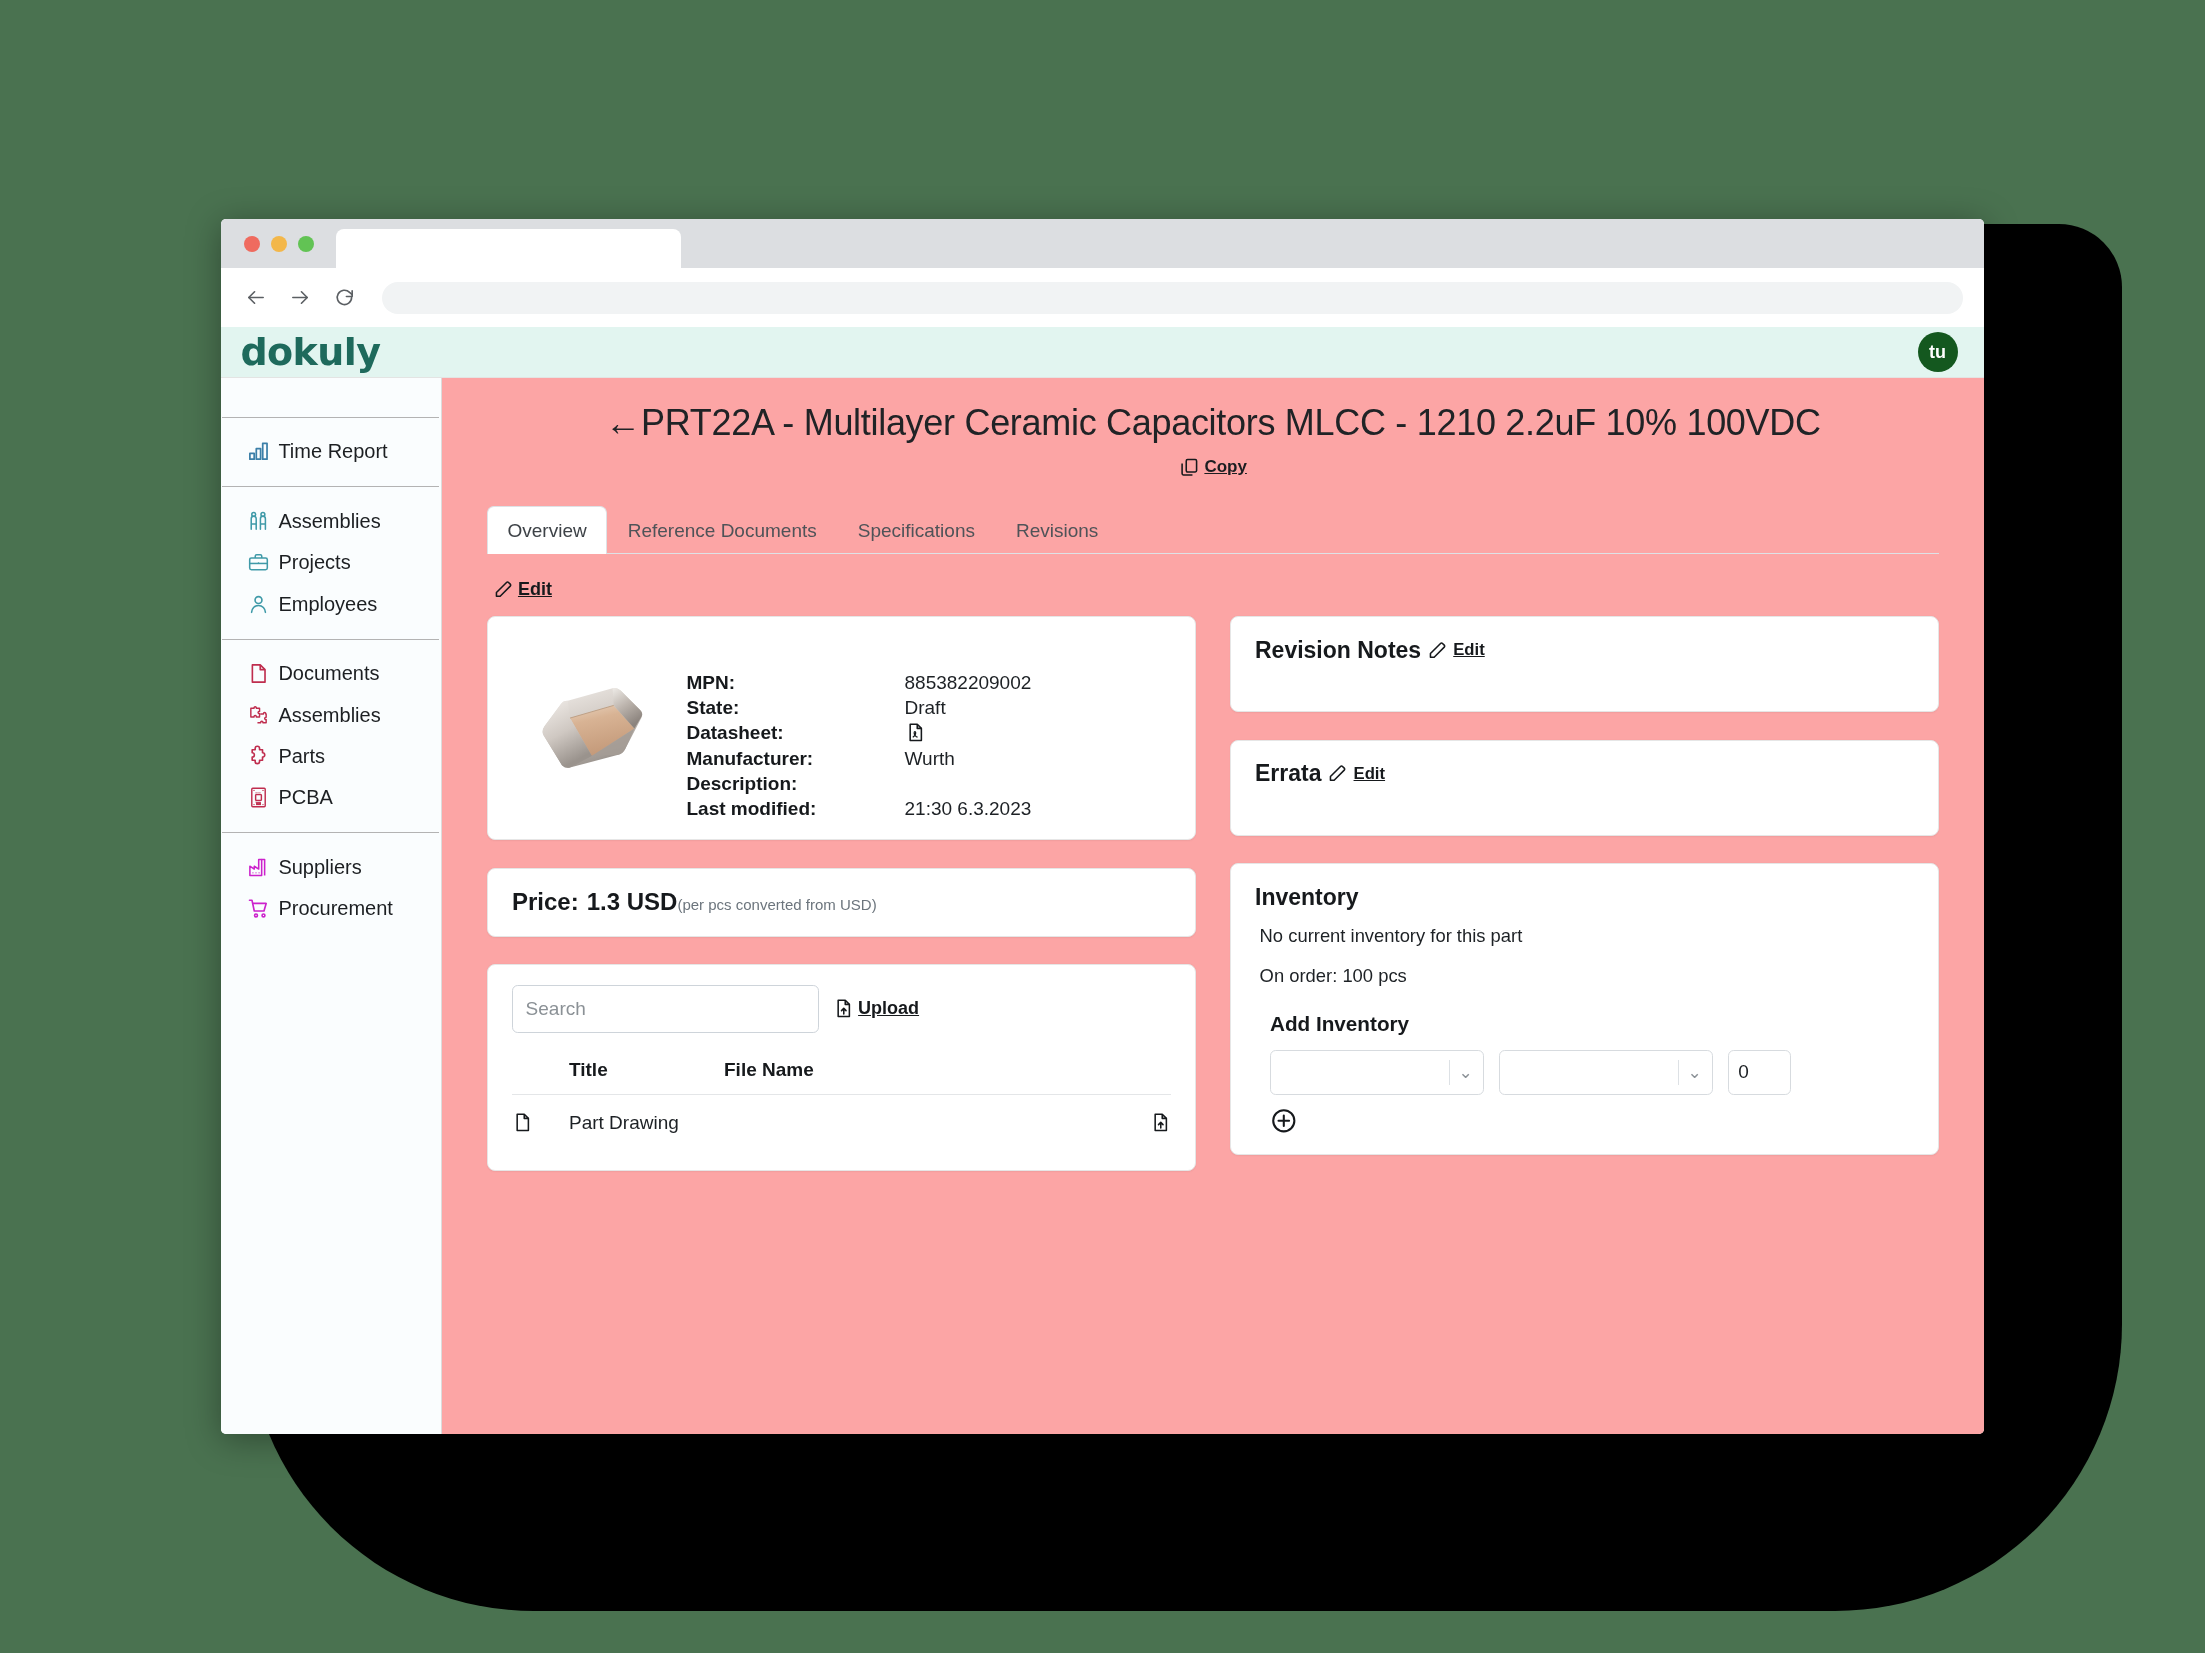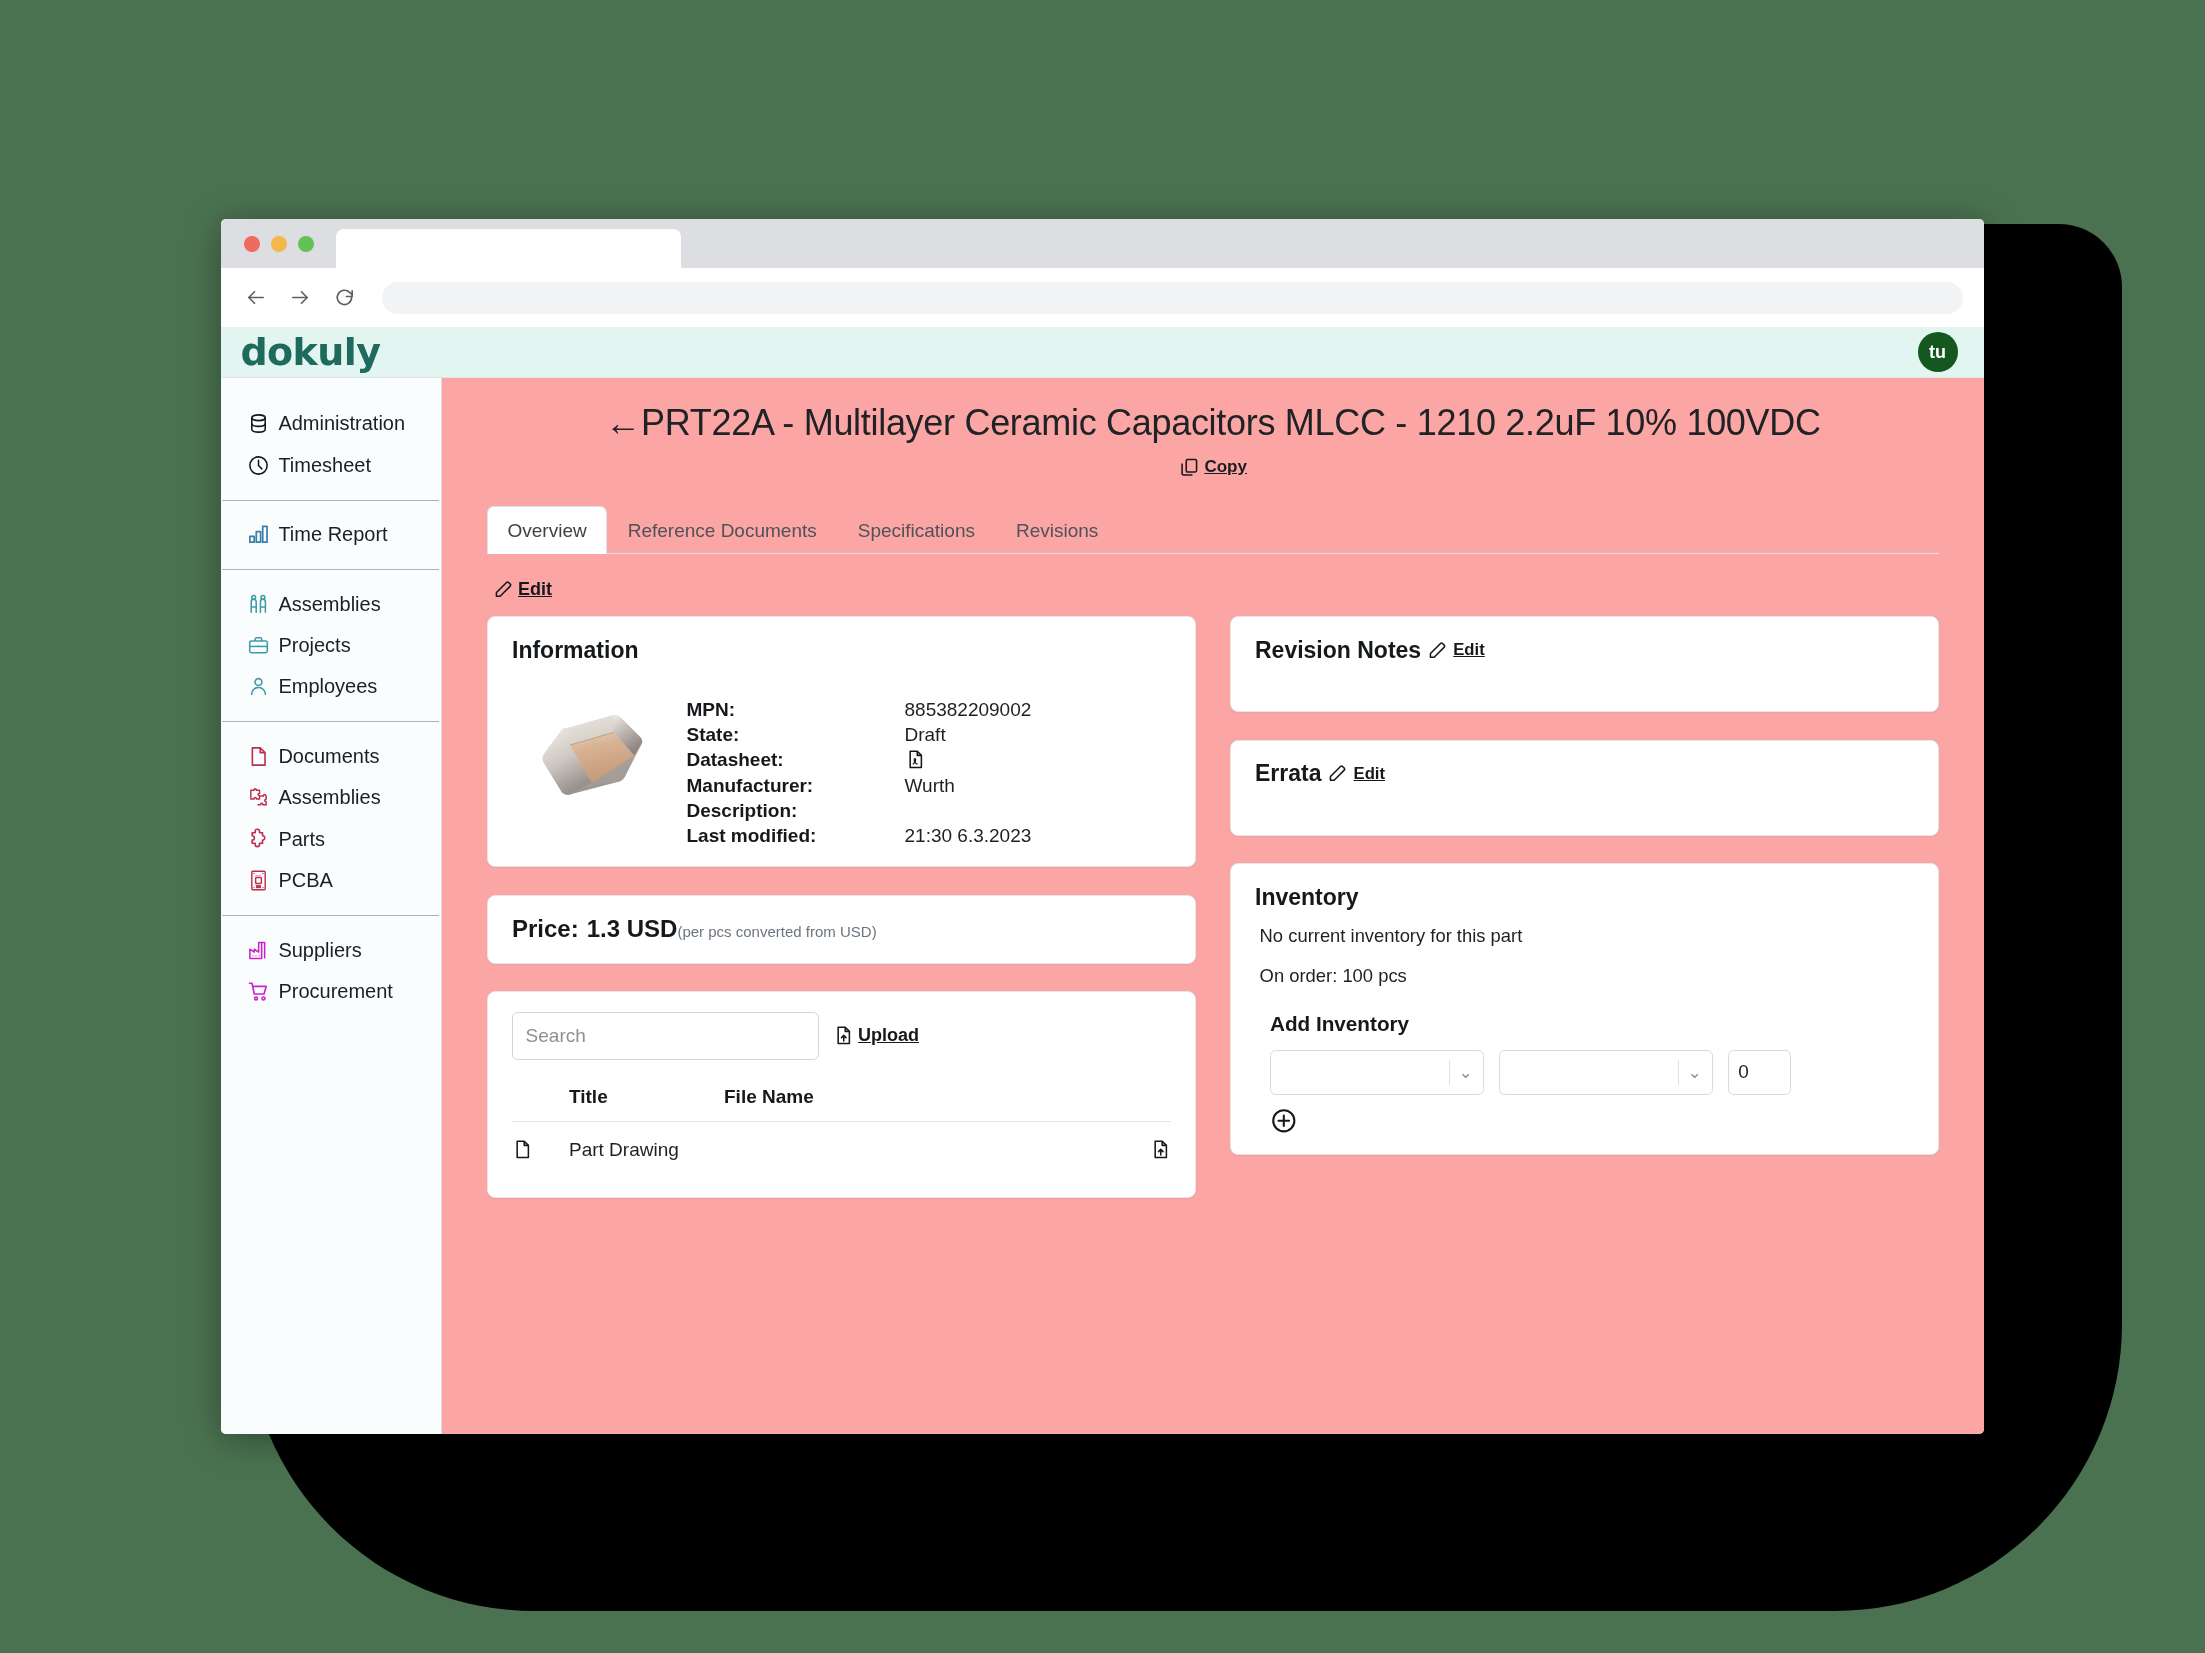--- a/index.html
+++ b/index.html
@@ -314,41 +314,20 @@
 
     <div id="app-header">
       <div id="logo">dokuly</div>
       <div id="avatar">tu</div>
     </div>
 
     <div id="app-body">
 
       <nav id="sidebar">
 
-        <div class="nav-group">
-          <div class="nav-item">
-            <span class="ic">
-              <svg viewBox="0 0 24 24" fill="none" stroke="#111315" stroke-width="1.6">
-                  <ellipse cx="12" cy="6" rx="7" ry="3"></ellipse>
-                  <path d="M5 6v12c0 1.7 3.1 3 7 3s7-1.3 7-3V6"></path>
-                  <path d="M5 12c0 1.7 3.1 3 7 3s7-1.3 7-3"></path>
-                </svg>
-            </span>
-            <span>Administration</span>
-          </div>
-          <div class="nav-item">
-            <span class="ic">
-              <svg viewBox="0 0 24 24" fill="none" stroke="#111315" stroke-width="1.6">
-                  <circle cx="12" cy="12" r="9"></circle>
-                  <polyline points="12 6.5 12 12 15.5 15.5" stroke-linecap="round"></polyline>
-                </svg>
-            </span>
-            <span>Timesheet</span>
-          </div>
-        </div>
 
         <div class="nav-sep"></div>
 
         <div class="nav-group">
           <div class="nav-item">
             <span class="ic">
               <svg viewBox="0 0 24 24" fill="none" stroke="#3b7fa8" stroke-width="1.8" stroke-linejoin="round">
                   <rect x="3" y="14" width="4.5" height="6"></rect>
                   <rect x="9.7" y="9" width="4.5" height="11"></rect>
                   <rect x="16.4" y="3.5" width="4.5" height="16.5"></rect>
@@ -497,21 +476,20 @@
               </svg>
           </span>
           <span class="link-lbl">Edit</span>
         </div>
 
         <div id="cols">
 
           <div class="col">
 
             <section class="card">
-              <div class="card-title">Information</div>
               <div class="info-body">
                 <div class="cap-img">
                   <svg viewBox="0 0 240 205" width="138" height="118">
                     <defs>
                       <linearGradient id="bodyG" x1="0" y1="0" x2="0.3" y2="1">
                         <stop offset="0%" stop-color="#e8d2bd"></stop>
                         <stop offset="35%" stop-color="#d8b394"></stop>
                         <stop offset="100%" stop-color="#c49a7a"></stop>
                       </linearGradient>
                       <linearGradient id="termL" x1="0" y1="0" x2="0.4" y2="1">

